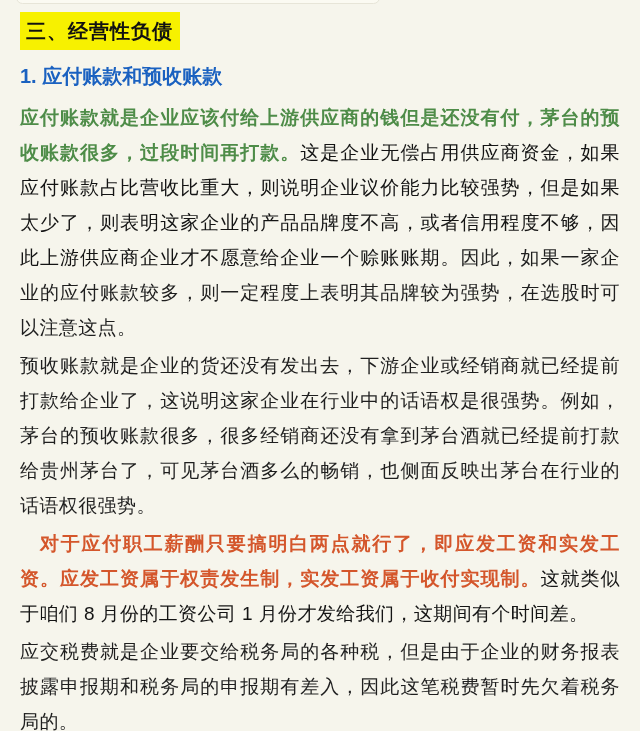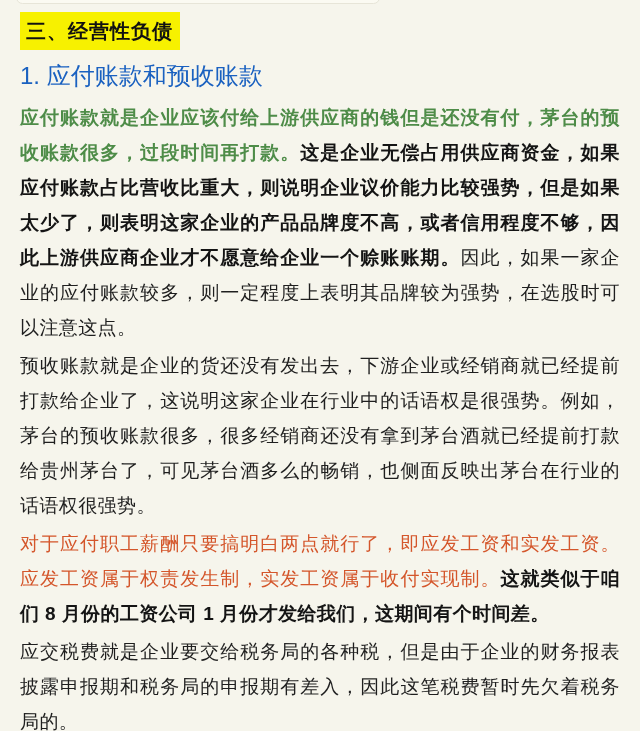--- a/index.html
+++ b/index.html
@@ -38,40 +38,40 @@
     background:var(--highlight);
     color:#111;
     font-size:20px;
     font-weight:700;
     line-height:1;
     padding:9px 7px 9px 6px;
     letter-spacing:1px;
   }
   h2.sec{
     color:var(--blue);
-    font-size:24px;
-    font-weight:400;
+    font-size:20px;
+    font-weight:700;
     line-height:26px;
     white-space:pre-wrap;
     margin:0 0 11px 0;
   }
   h2.sec.second{margin-top:42px;margin-bottom:14px;}
   p.body{
     font-size:19px;
     line-height:35px;
     text-align:justify;
     text-justify:inter-ideograph;
     letter-spacing:0.4px;
     margin:0 0 3px 0;
     color:var(--ink);
   }
   p.body.last{margin-bottom:0;}
   .green{color:var(--green);font-weight:700;}
-  .orange{color:var(--orange);font-weight:400;}
-  .bold{font-weight:700;color:#141414;margin-top:38px;}
+  .orange{color:var(--orange);font-weight:700;margin-left:20px;}
+  .bold{font-weight:400;color:#141414;margin-top:38px;}
   .normal{font-weight:400;color:#1f1f1f;}
 </style>
 </head>
 <body>
 
 <div class="page">
 
   <div class="card-remnant"></div>
 
   <div class="title-row">

